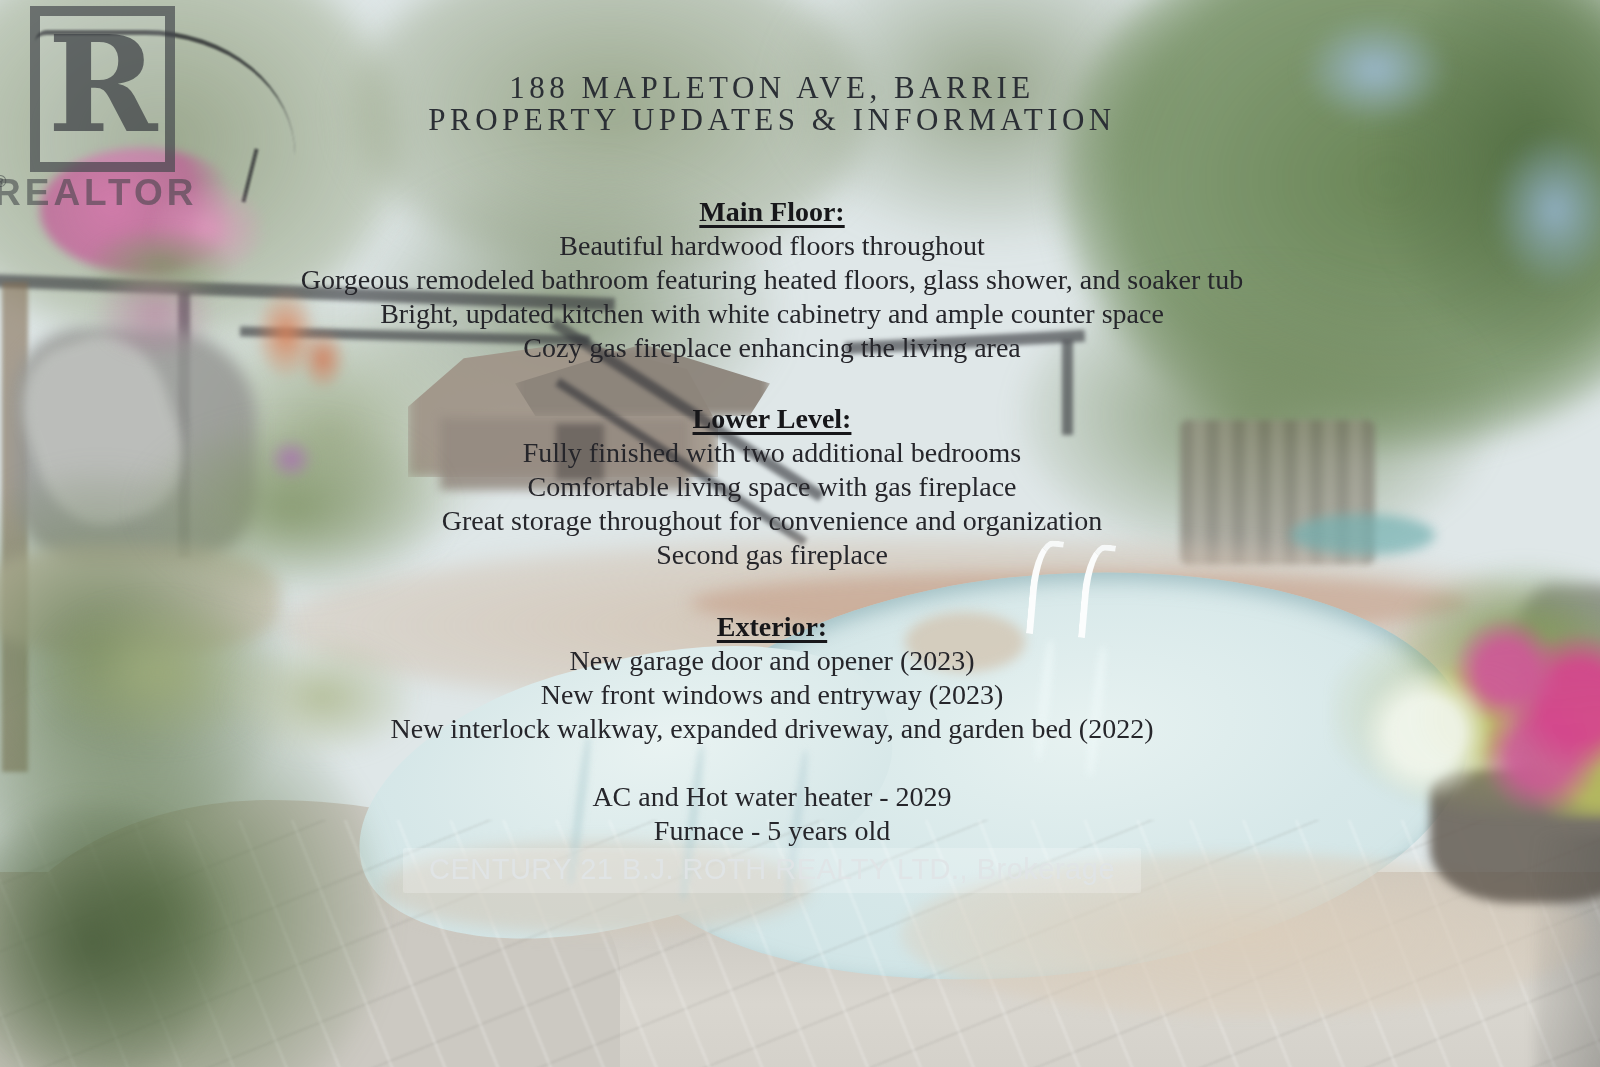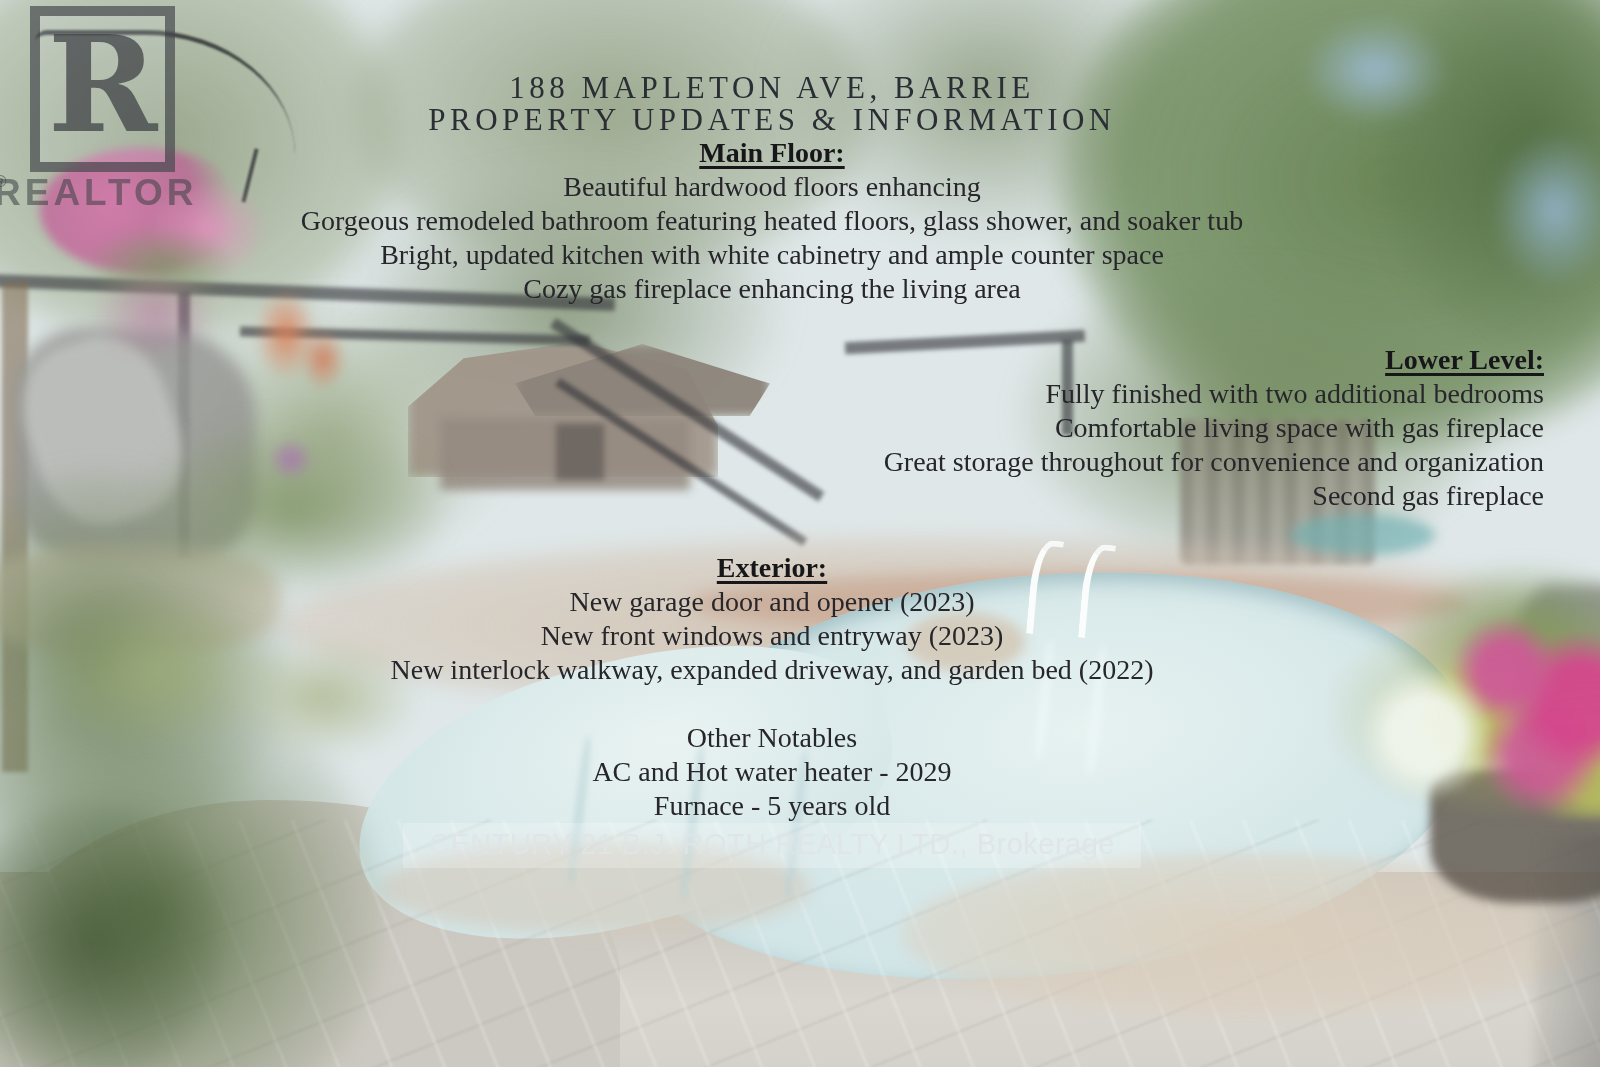--- a/index.html
+++ b/index.html
@@ -135,21 +135,21 @@
 
   
   .content { left:0; top:0; right:56px; z-index:30; text-align:center; color:#26262b; }
   .content > div { position:static; }
   .title { padding-top:72px; font-size:31px; line-height:32px; letter-spacing:4.5px; color:#2b2f35; }
   .title div { position:static; }
   .section { font-size:28px; line-height:34px; }
   .section div { position:static; }
   .heading { font-weight:bold; color:#17171a; text-decoration:underline; text-decoration-thickness:2.5px; text-underline-offset:4px; }
   .heading.plain { font-weight:normal; text-decoration:none; color:#26262b; }
-  .s1 { } .s2 { margin-top:37px;text-align:right; } .s3 { margin-top:38px; } .s4 { margin-top:34px; }
+  .s1 { margin-top:59px; } .s2 { margin-top:37px; } .s3 { margin-top:38px; } .s4 { margin-top:34px; }
   .footer { }
   .footer span { position:static; display:inline-block; padding:5px 26px 7px;
     background:rgba(255,255,255,.22); border-radius:2px;
     font-family:"Liberation Sans", sans-serif; font-size:29px; letter-spacing:.5px;
     color:rgba(223,228,230,.92); }
 </style>
 </head>
 <body>
 
 <div class="canvas">
@@ -241,21 +241,21 @@
   </div>
 
   <div class="content">
     <div class="title">
       <div>188 MAPLETON AVE, BARRIE</div>
       <div>PROPERTY UPDATES &amp; INFORMATION</div>
     </div>
 
     <div class="section s1">
       <div class="heading">Main Floor:</div>
-      <div class="line">Beautiful hardwood floors enhancing</div>
+      <div class="line">Beautiful hardwood floors throughout</div>
       <div class="line">Gorgeous remodeled bathroom featuring heated floors, glass shower, and soaker tub</div>
       <div class="line">Bright, updated kitchen with white cabinetry and ample counter space</div>
       <div class="line">Cozy gas fireplace enhancing the living area</div>
     </div>
 
     <div class="section s2">
       <div class="heading">Lower Level:</div>
       <div class="line">Fully finished with two additional bedrooms</div>
       <div class="line">Comfortable living space with gas fireplace</div>
       <div class="line">Great storage throughout for convenience and organization</div>
@@ -263,21 +263,20 @@
     </div>
 
     <div class="section s3">
       <div class="heading">Exterior:</div>
       <div class="line">New garage door and opener (2023)</div>
       <div class="line">New front windows and entryway (2023)</div>
       <div class="line">New interlock walkway, expanded driveway, and garden bed (2022)</div>
     </div>
 
     <div class="section s4">
-      <div class="heading plain">Other Notables</div>
       <div class="line">AC and Hot water heater - 2029</div>
       <div class="line">Furnace - 5 years old</div>
     </div>
 
     <div class="footer">
       <span>CENTURY 21 B.J. ROTH REALTY LTD., Brokerage</span>
     </div>
   </div>
 
 </div>

